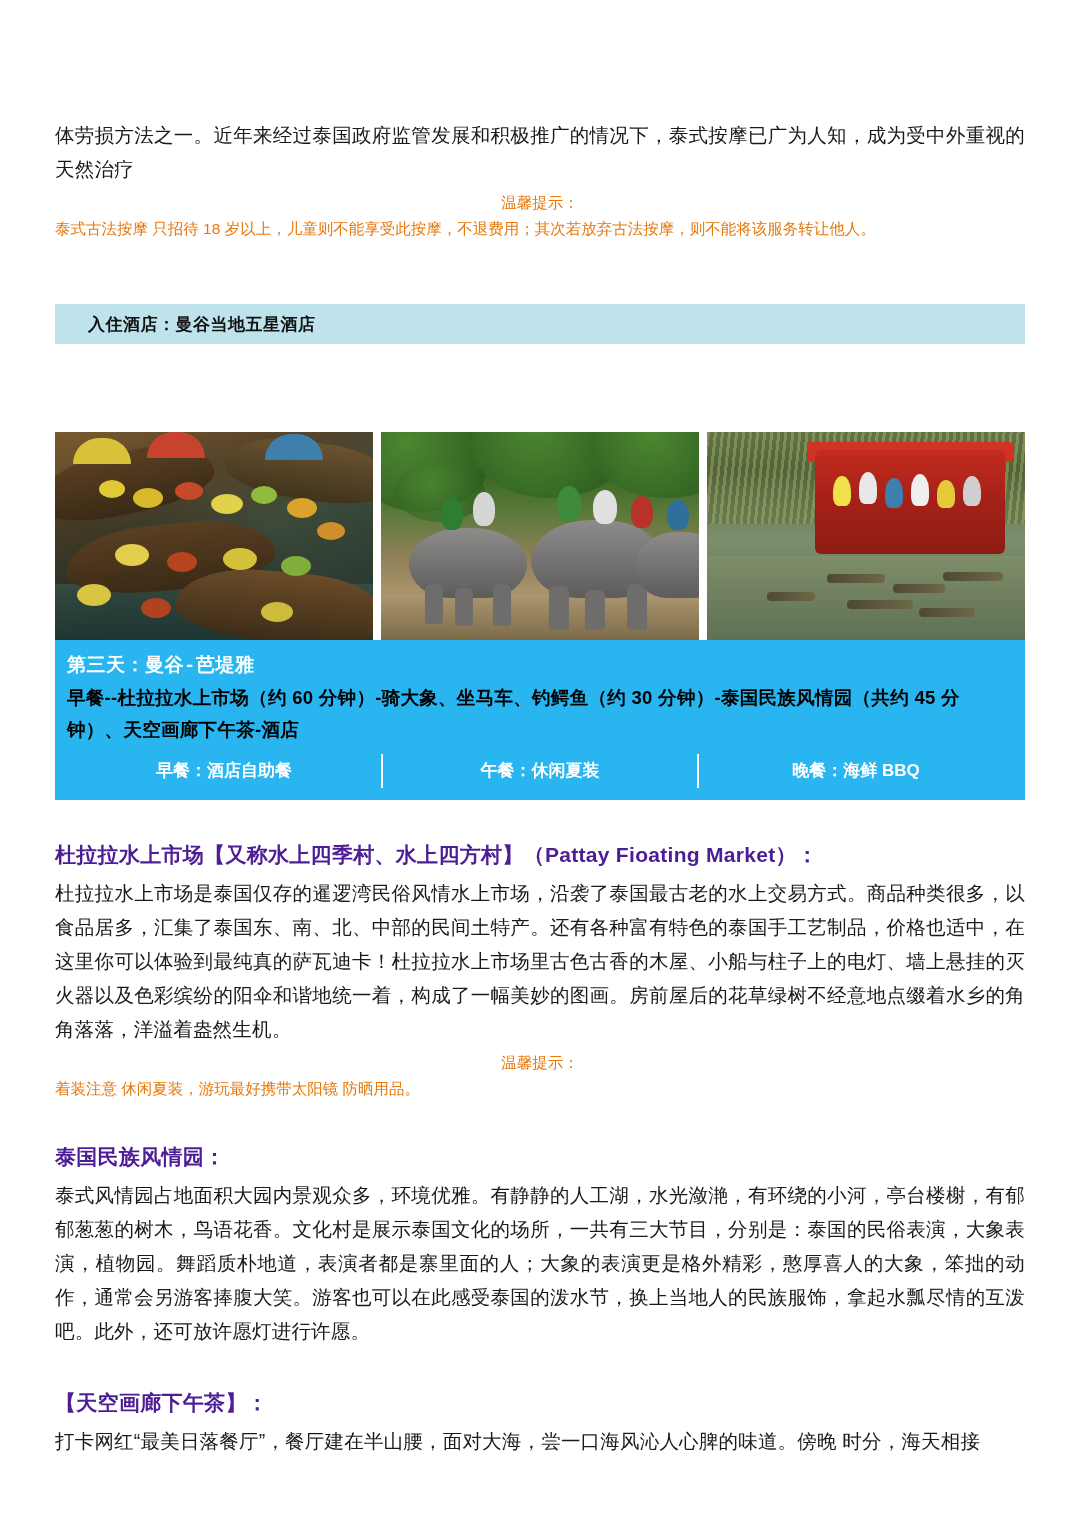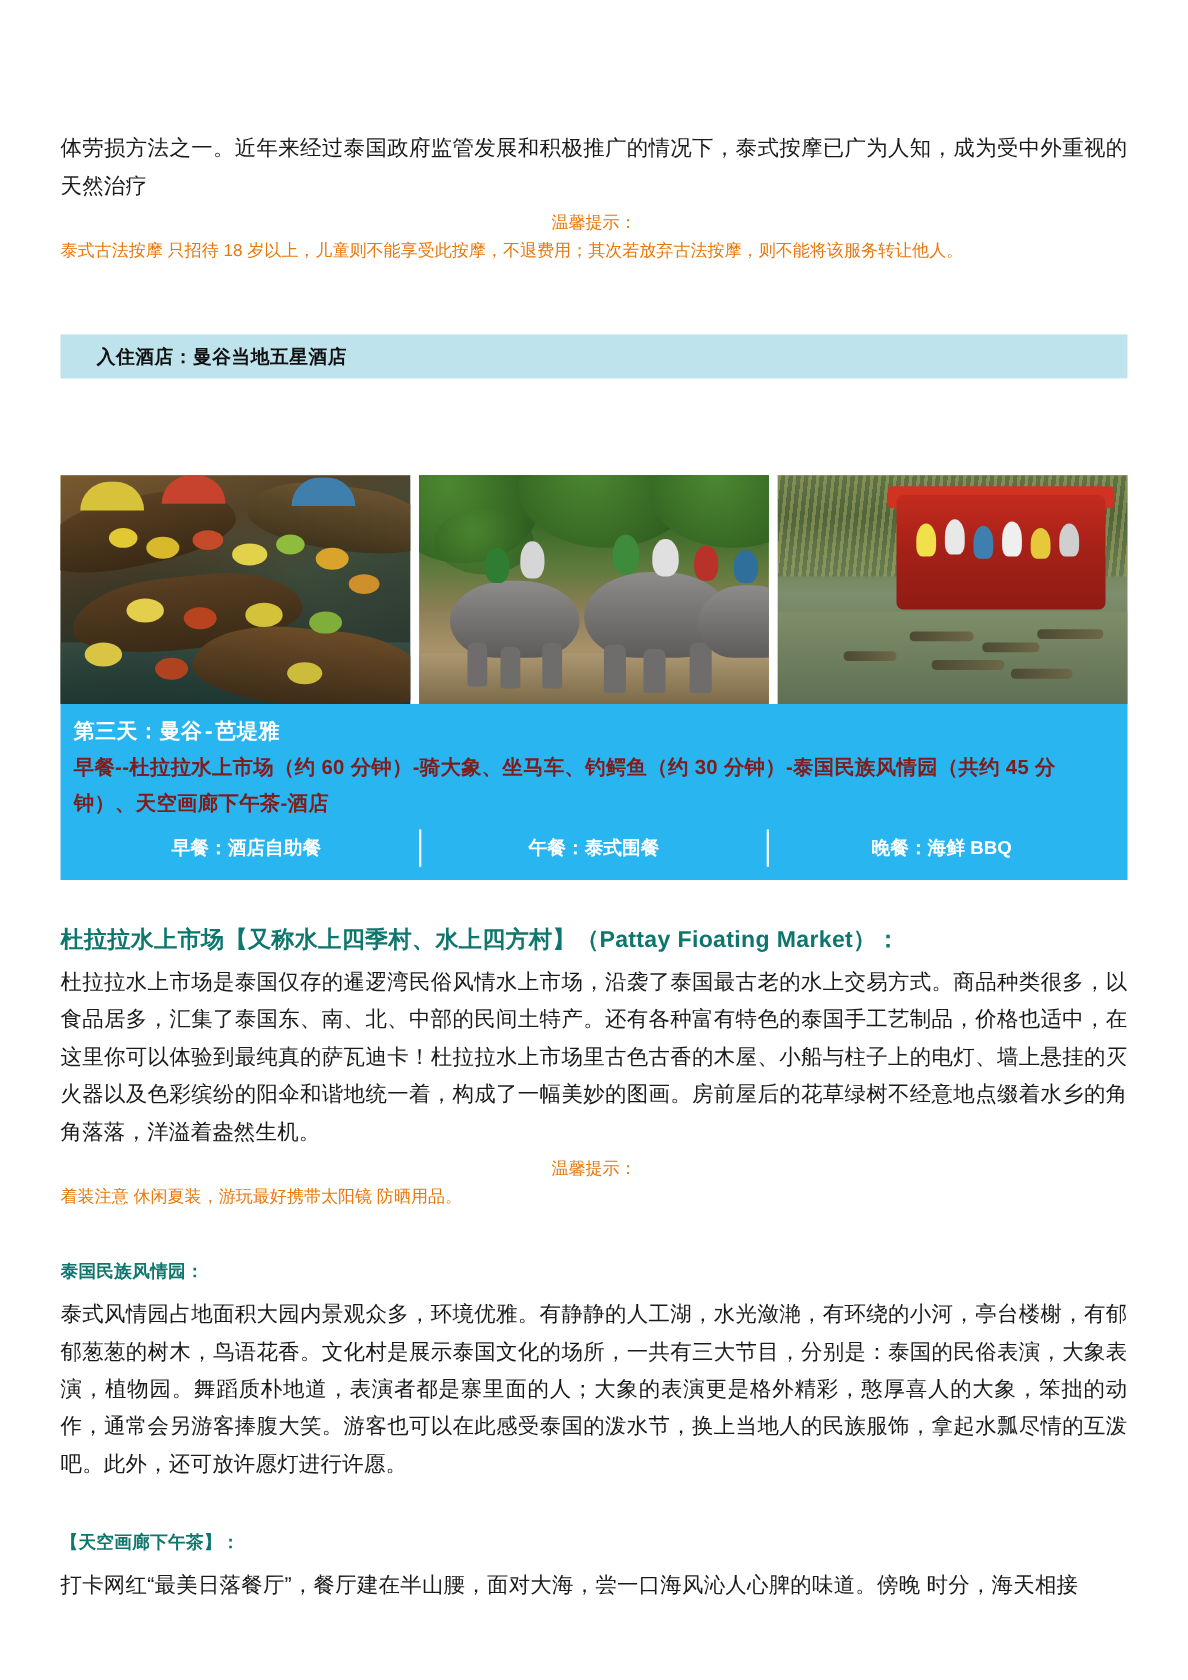--- a/index.html
+++ b/index.html
@@ -152,21 +152,21 @@
   }
   .day-title {
     color: #ffffff;
     font-weight: bold;
     font-size: 19px;
     line-height: 32px;
     letter-spacing: 0.5px;
     font-family: Liberation Mono, monospace;
   }
   .day-route {
-    color: #7f1d1d;
+    color: #000000;
     font-weight: bold;
     font-size: 18.5px;
     line-height: 32px;
     letter-spacing: 0.3px;
   }
   .meals {
     display: flex;
     margin-top: 8px;
     background: #29b5ef;
   }
@@ -177,25 +177,25 @@
     font-weight: bold;
     font-size: 17px;
     padding: 5px 0 6px 0;
     border-left: 2px solid #ffffff;
   }
   .meal:first-child { border-left: none; }
   .sec-head {
     font-weight: bold;
     font-size: 21px;
     line-height: 38px;
-    color: #0f766e;
+    color: #4c1d95;
     margin-top: 36px;
     letter-spacing: 0.3px;
   }
-  .sec-head.small { font-size: 16px; }
+  .sec-head.small { font-size: 21px; }
   .para { margin-top: 2px; }
 </style>
 </head>
 <body>
 
 <div class="page">
 
   <div class="body-text">体劳损方法之一。近年来经过泰国政府监管发展和积极推广的情况下，泰式按摩已广为人知，成为受中外重视的天然治疗</div>
   <div class="tip-label">温馨提示：</div>
   <div class="tip-text">泰式古法按摩 只招待 18 岁以上，儿童则不能享受此按摩，不退费用；其次若放弃古法按摩，则不能将该服务转让他人。</div>
@@ -273,21 +273,21 @@
       <div class="croc" style="left:60px; top:160px; width:48px;"></div>
     </div>
 
   </div>
 
   <div class="day-block">
     <div class="day-title">第三天：曼谷-芭堤雅</div>
     <div class="day-route">早餐--杜拉拉水上市场（约 60 分钟）-骑大象、坐马车、钓鳄鱼（约 30 分钟）-泰国民族风情园（共约 45 分钟）、天空画廊下午茶-酒店</div>
     <div class="meals">
       <div class="meal">早餐：酒店自助餐</div>
-      <div class="meal">午餐：泰式围餐</div>
+      <div class="meal">午餐：休闲夏装</div>
       <div class="meal">晚餐：海鲜 BBQ</div>
     </div>
   </div>
 
   <div class="sec-head">杜拉拉水上市场【又称水上四季村、水上四方村】（Pattay Fioating Market）：</div>
   <div class="body-text para">杜拉拉水上市场是泰国仅存的暹逻湾民俗风情水上市场，沿袭了泰国最古老的水上交易方式。商品种类很多，以食品居多，汇集了泰国东、南、北、中部的民间土特产。还有各种富有特色的泰国手工艺制品，价格也适中，在这里你可以体验到最纯真的萨瓦迪卡！杜拉拉水上市场里古色古香的木屋、小船与柱子上的电灯、墙上悬挂的灭火器以及色彩缤纷的阳伞和谐地统一着，构成了一幅美妙的图画。房前屋后的花草绿树不经意地点缀着水乡的角角落落，洋溢着盎然生机。</div>
   <div class="tip-label">温馨提示：</div>
   <div class="tip-text">着装注意 休闲夏装，游玩最好携带太阳镜 防晒用品。</div>
 
   <div class="sec-head small">泰国民族风情园：</div>

